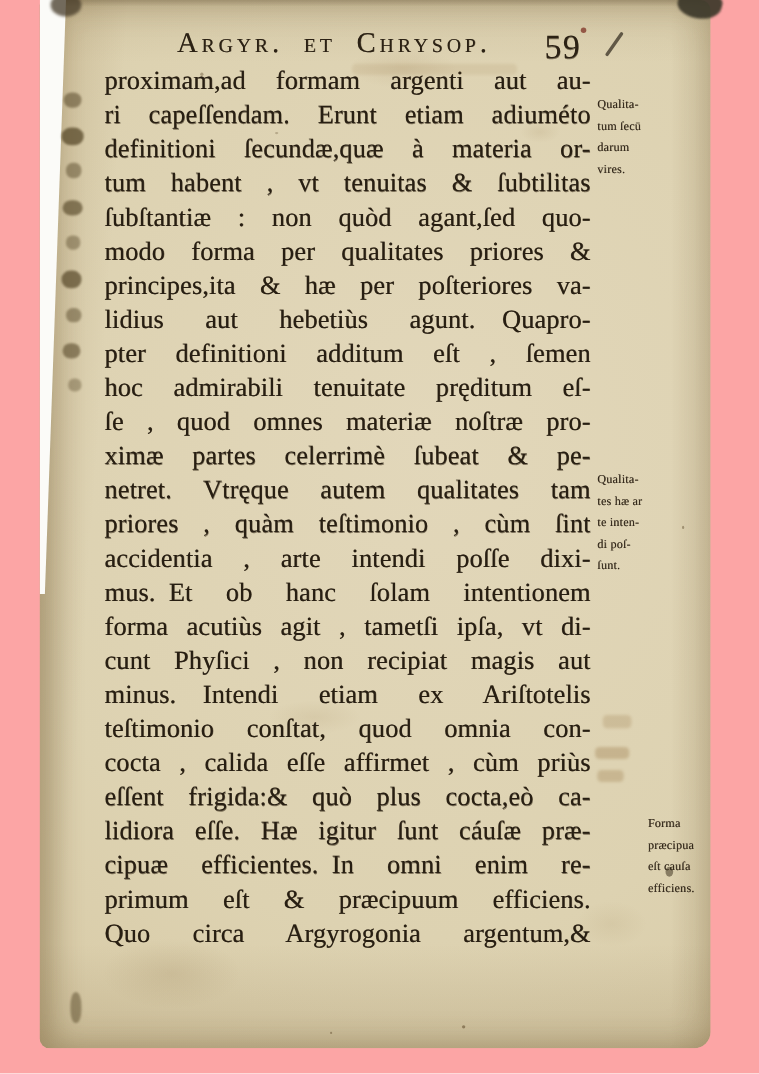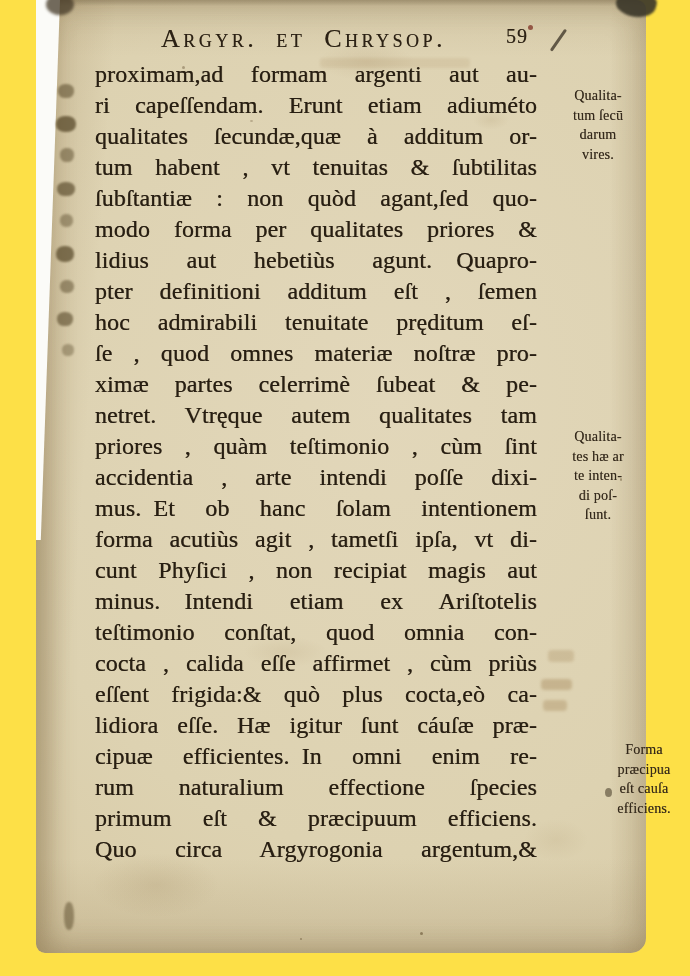--- a/index.html
+++ b/index.html
@@ -1,18 +1,18 @@
 <!DOCTYPE html>
 <html><head>
 <meta charset="utf-8">
 <style>
   html,body{margin:0;padding:0;background:#ffffff;}
   .canvas{
     position:relative;width:690px;height:976px;overflow:hidden;
-    background:#fde047;
+    background:#fca5a5;
     font-family:"Liberation Serif","DejaVu Serif",serif;
   }
   
   .page{
     position:absolute;left:36px;top:0;width:610px;height:953px;
     border-radius:5px 9px 15px 9px;
     background:
       linear-gradient(180deg, rgba(70,55,35,.25) 0px, rgba(70,55,35,0) 6px),
       radial-gradient(26px 14px at 455px 120px, rgba(130,100,50,.10), transparent 70%),
       radial-gradient(60px 22px at 250px 652px, rgba(130,100,50,.09), transparent 70%),
@@ -34,38 +34,37 @@
     clip-path:polygon(0 0,100% 0,20% 100%,0 100%);
   }
   
   .header{position:absolute;left:95px;top:24px;width:447px;height:34px;color:#2b2114;}
   .header .title{
     display:block;text-align:center;padding-right:30px;
     font-variant-caps:small-caps;font-size:26px;letter-spacing:3.5px;word-spacing:9px;
     text-shadow:.3px .3px .4px rgba(45,32,16,.55);
   }
   .header .pagenum{
-    position:absolute;right:14px;top:1px;font-size:20px;letter-spacing:1px;
+    position:absolute;right:14px;top:1px;font-size:31px;letter-spacing:1px;
     text-shadow:.3px .3px .4px rgba(45,32,16,.55);
   }
   
   .body-text{position:absolute;left:95px;top:59px;width:442px;color:#271e12;}
   .line{
     font-size:24px;line-height:31px;height:31px;overflow:hidden;
     text-align:justify;text-align-last:justify;
     letter-spacing:.1px;white-space:pre-wrap;
     text-shadow:.35px .3px .45px rgba(45,32,16,.55), -.2px 0 .3px rgba(45,32,16,.30);
   }
   
   .margin-note{
     position:absolute;width:110px;color:#32271a;
-    font-size:14px;line-height:19.5px;letter-spacing:.2px;
+    font-size:11px;line-height:19.5px;letter-spacing:.2px;
     white-space:pre-line;
     text-shadow:.3px .25px .35px rgba(50,38,20,.5);
-    text-align:center;
   }
   .note-1{left:543px;top:86px;}
   .note-2{left:543px;top:427px;}
   .note-3{left:545px;top:740px;margin-left:44px;}
   
   .artifact{position:absolute;pointer-events:none;}
   .corner-tr{left:616px;top:-8px;width:40px;height:25px;background:#3c382a;border-radius:55% 30% 60% 45%;filter:blur(1px);opacity:.92;transform:rotate(14deg);}
   .corner-tl{left:46px;top:-6px;width:28px;height:21px;background:#453a28;border-radius:50%;filter:blur(1.5px);opacity:.75;}
   .pen-mark{left:557px;top:27px;width:2.5px;height:26px;background:#4b4334;border-radius:2px;transform:rotate(35deg);opacity:.85;}
   .red-dot{left:528px;top:25px;width:5px;height:5px;background:#8d4a3a;border-radius:50%;opacity:.9;}
@@ -113,42 +112,42 @@
   <span class="bl bl10"></span>
 
   <div class="header">
     <span class="title">Argyr. et Chrysop.</span>
     <span class="pagenum">59</span>
   </div>
 
   <div class="body-text">
     <div class="line">proximam,ad formam argenti aut au-</div>
     <div class="line">ri capeſſendam. Erunt etiam adiuméto</div>
-    <div class="line">qualitates ſecundæ,quæ à additum or-</div>
+    <div class="line">definitioni ſecundæ,quæ à materia or-</div>
     <div class="line">tum habent , vt tenuitas &amp; ſubtilitas</div>
     <div class="line">ſubſtantiæ : non quòd agant,ſed quo-</div>
     <div class="line">modo forma per qualitates priores &amp;</div>
+    <div class="line">principes,ita &amp; hæ per poſteriores va-</div>
     <div class="line">lidius aut hebetiùs agunt. Quapro-</div>
     <div class="line">pter definitioni additum eſt , ſemen</div>
     <div class="line">hoc admirabili tenuitate pręditum eſ-</div>
     <div class="line">ſe , quod omnes materiæ noſtræ pro-</div>
     <div class="line">ximæ partes celerrimè ſubeat &amp; pe-</div>
     <div class="line">netret. Vtręque autem qualitates tam</div>
     <div class="line">priores , quàm teſtimonio , cùm ſint</div>
     <div class="line">accidentia , arte intendi poſſe dixi-</div>
     <div class="line">mus. Et ob hanc ſolam intentionem</div>
     <div class="line">forma acutiùs agit , tametſi ipſa, vt di-</div>
     <div class="line">cunt Phyſici , non recipiat magis aut</div>
     <div class="line">minus. Intendi etiam ex Ariſtotelis</div>
     <div class="line">teſtimonio conſtat, quod omnia con-</div>
     <div class="line">cocta , calida eſſe affirmet , cùm priùs</div>
     <div class="line">eſſent frigida:&amp; quò plus cocta,eò ca-</div>
     <div class="line">lidiora eſſe. Hæ igitur ſunt cáuſæ præ-</div>
     <div class="line">cipuæ efficientes. In omni enim re-</div>
-    <div class="line">rum naturalium effectione ſpecies</div>
     <div class="line">primum eſt &amp; præcipuum efficiens.</div>
     <div class="line">Quo circa Argyrogonia argentum,&amp;</div>
   </div>
 
   <div class="margin-note note-1">Qualita-
 tum ſecū
 darum
 vires.</div>
   <div class="margin-note note-2">Qualita-
 tes hæ ar

